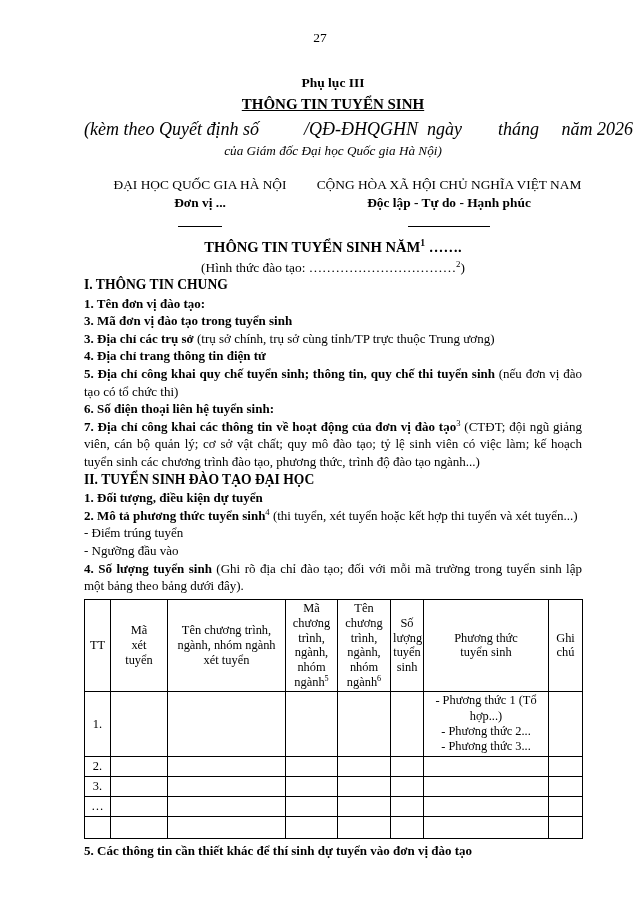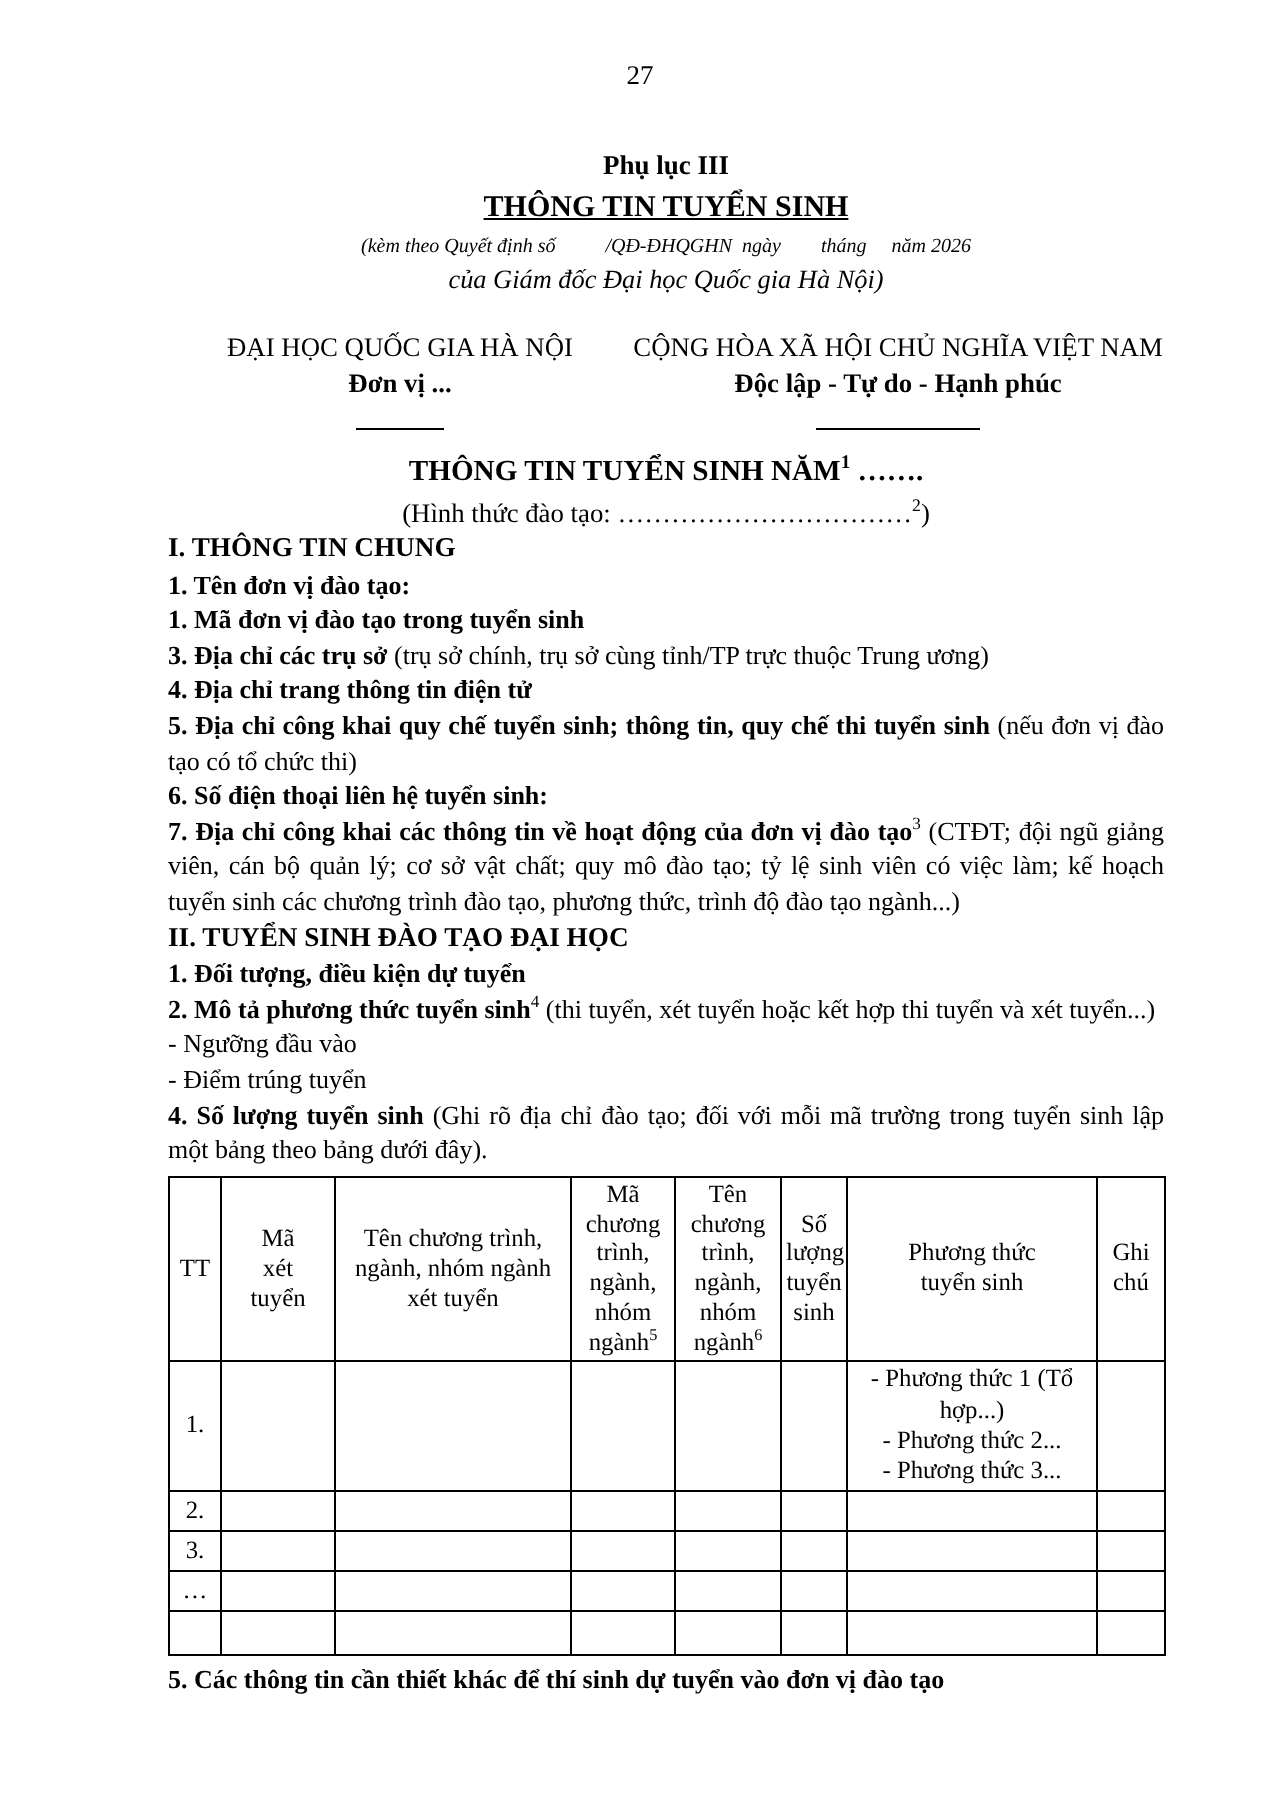--- a/index.html
+++ b/index.html
@@ -40,21 +40,21 @@
     text-align: center;
     font-weight: bold;
     font-size: 15px;
     line-height: 1.34;
     margin: 2px 0 0 0;
     text-decoration: underline;
   }
   .decree-line {
     text-align: center;
     font-style: italic;
-    font-size: 10px;
+    font-size: 18px;
     line-height: 1.38;
     margin: 3px 0 0 0;
     white-space: pre;
   }
   .decree-line2 {
     text-align: center;
     font-style: italic;
     font-size: 13.2px;
     line-height: 1.38;
     margin: 0;
@@ -196,21 +196,21 @@
   <div class="subtitle-mode">
     <span>(Hình thức đào tạo: ……………………………</span><sup>2</sup><span>)</span>
   </div>
 
   <div class="section-head">I. THÔNG TIN CHUNG</div>
 
   <div class="body-line">
     <b>1. Tên đơn vị đào tạo:</b><span></span>
   </div>
   <div class="body-line">
-    <b>1. Mã đơn vị đào tạo trong tuyển sinh</b><span></span>
+    <b>3. Mã đơn vị đào tạo trong tuyển sinh</b><span></span>
   </div>
   <div class="body-line">
     <b>3. Địa chỉ các trụ sở</b><span> (trụ sở chính, trụ sở cùng tỉnh/TP trực thuộc Trung ương)</span>
   </div>
   <div class="body-line">
     <b>4. Địa chỉ trang thông tin điện tử</b><span></span>
   </div>
   <div class="body-line">
     <b>5. Địa chỉ công khai quy chế tuyển sinh; thông tin, quy chế thi tuyển sinh</b><span> (nếu đơn vị đào tạo có tổ chức thi)</span>
   </div>
@@ -222,22 +222,22 @@
   </div>
 
   <div class="section-head">II. TUYỂN SINH ĐÀO TẠO ĐẠI HỌC</div>
 
   <div class="body-line">
     <b>1. Đối tượng, điều kiện dự tuyển</b>
   </div>
   <div class="body-line">
     <b>2. Mô tả phương thức tuyển sinh</b><sup>4</sup><span> (thi tuyển, xét tuyển hoặc kết hợp thi tuyển và xét tuyển...)</span>
   </div>
+  <div class="body-line">- Điểm trúng tuyển</div>
   <div class="body-line">- Ngưỡng đầu vào</div>
-  <div class="body-line">- Điểm trúng tuyển</div>
   <div class="body-line">
     <b>4. Số lượng tuyển sinh</b><span> (Ghi rõ địa chỉ đào tạo; đối với mỗi mã trường trong tuyển sinh lập một bảng theo bảng dưới đây).</span>
   </div>
 
   <table class="ts-table">
     <colgroup>
       <col style="width:26px">
       <col style="width:57px">
       <col style="width:118px">
       <col style="width:52px">

